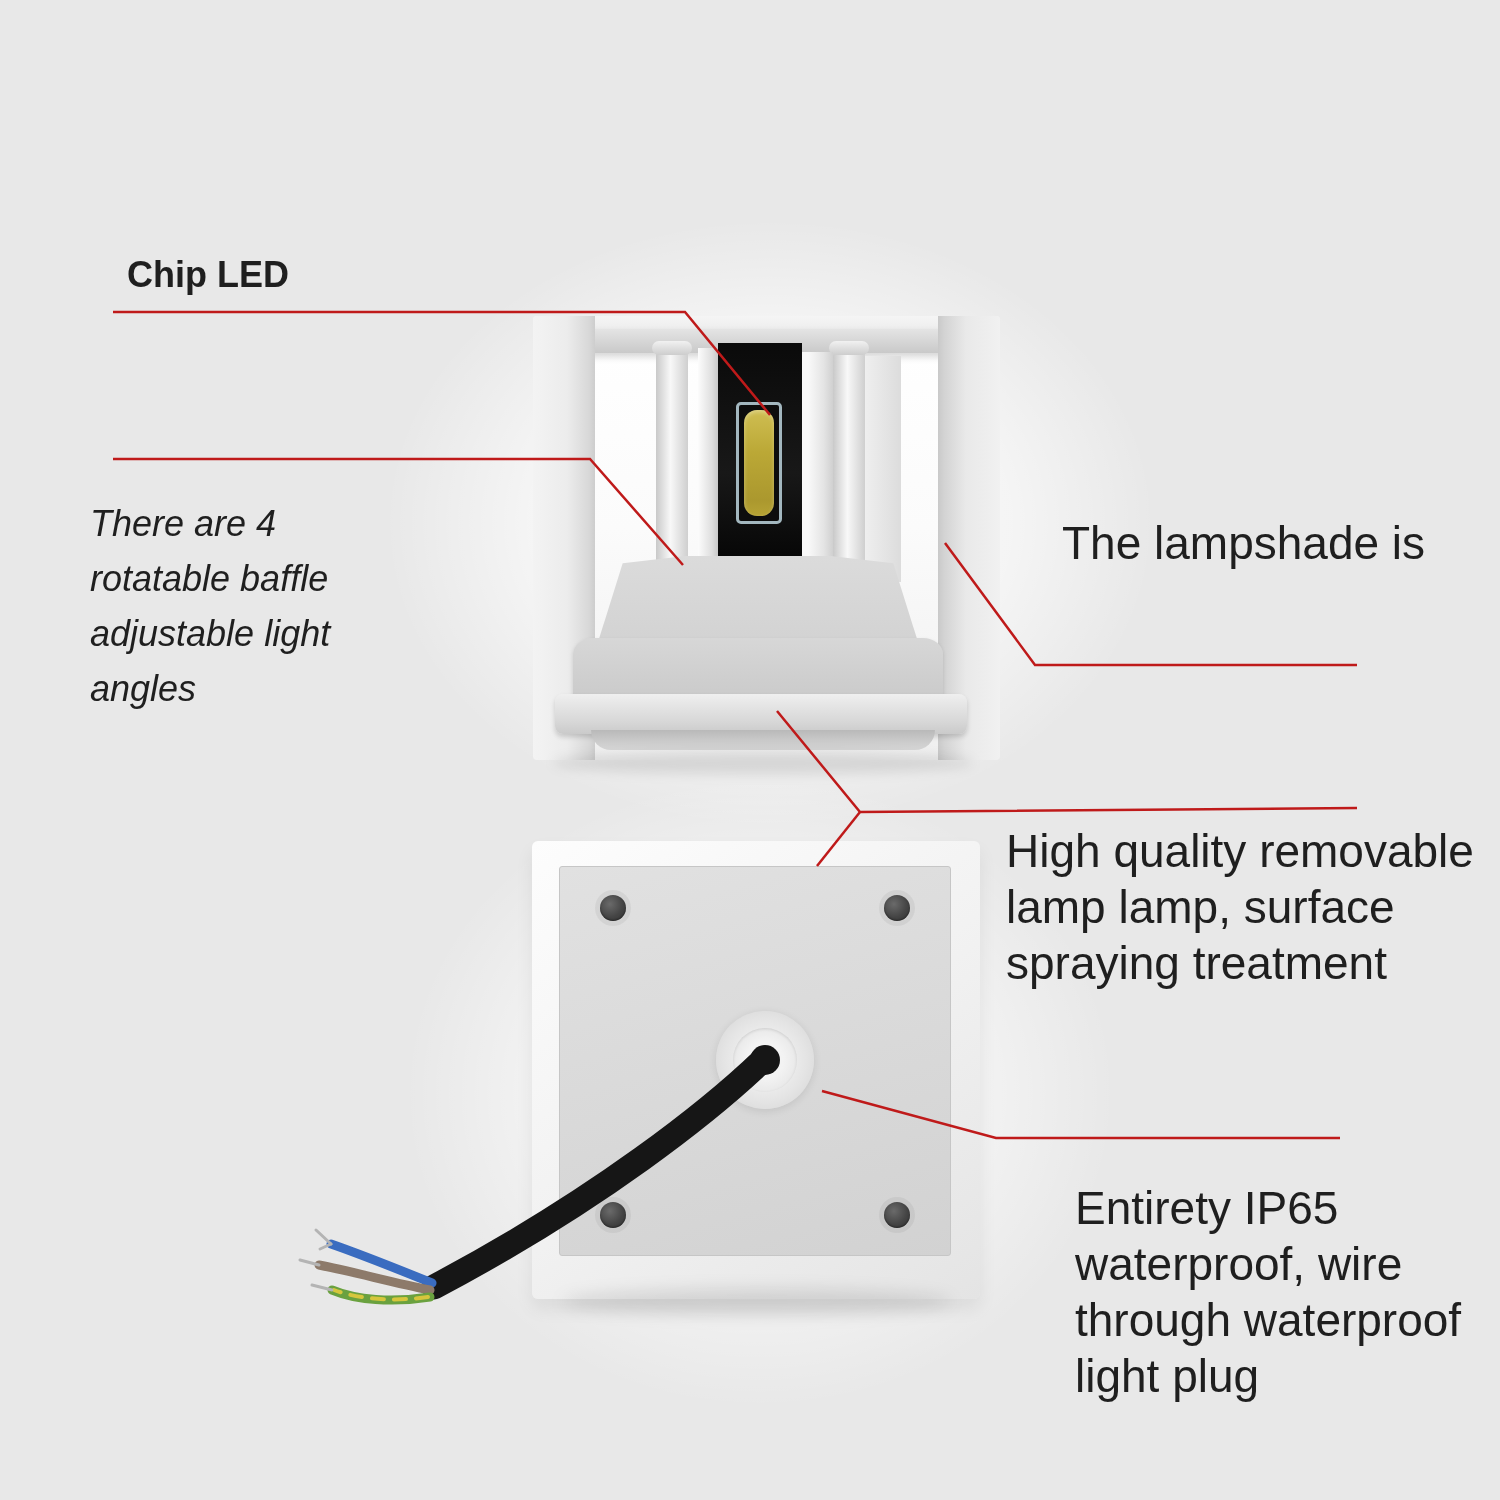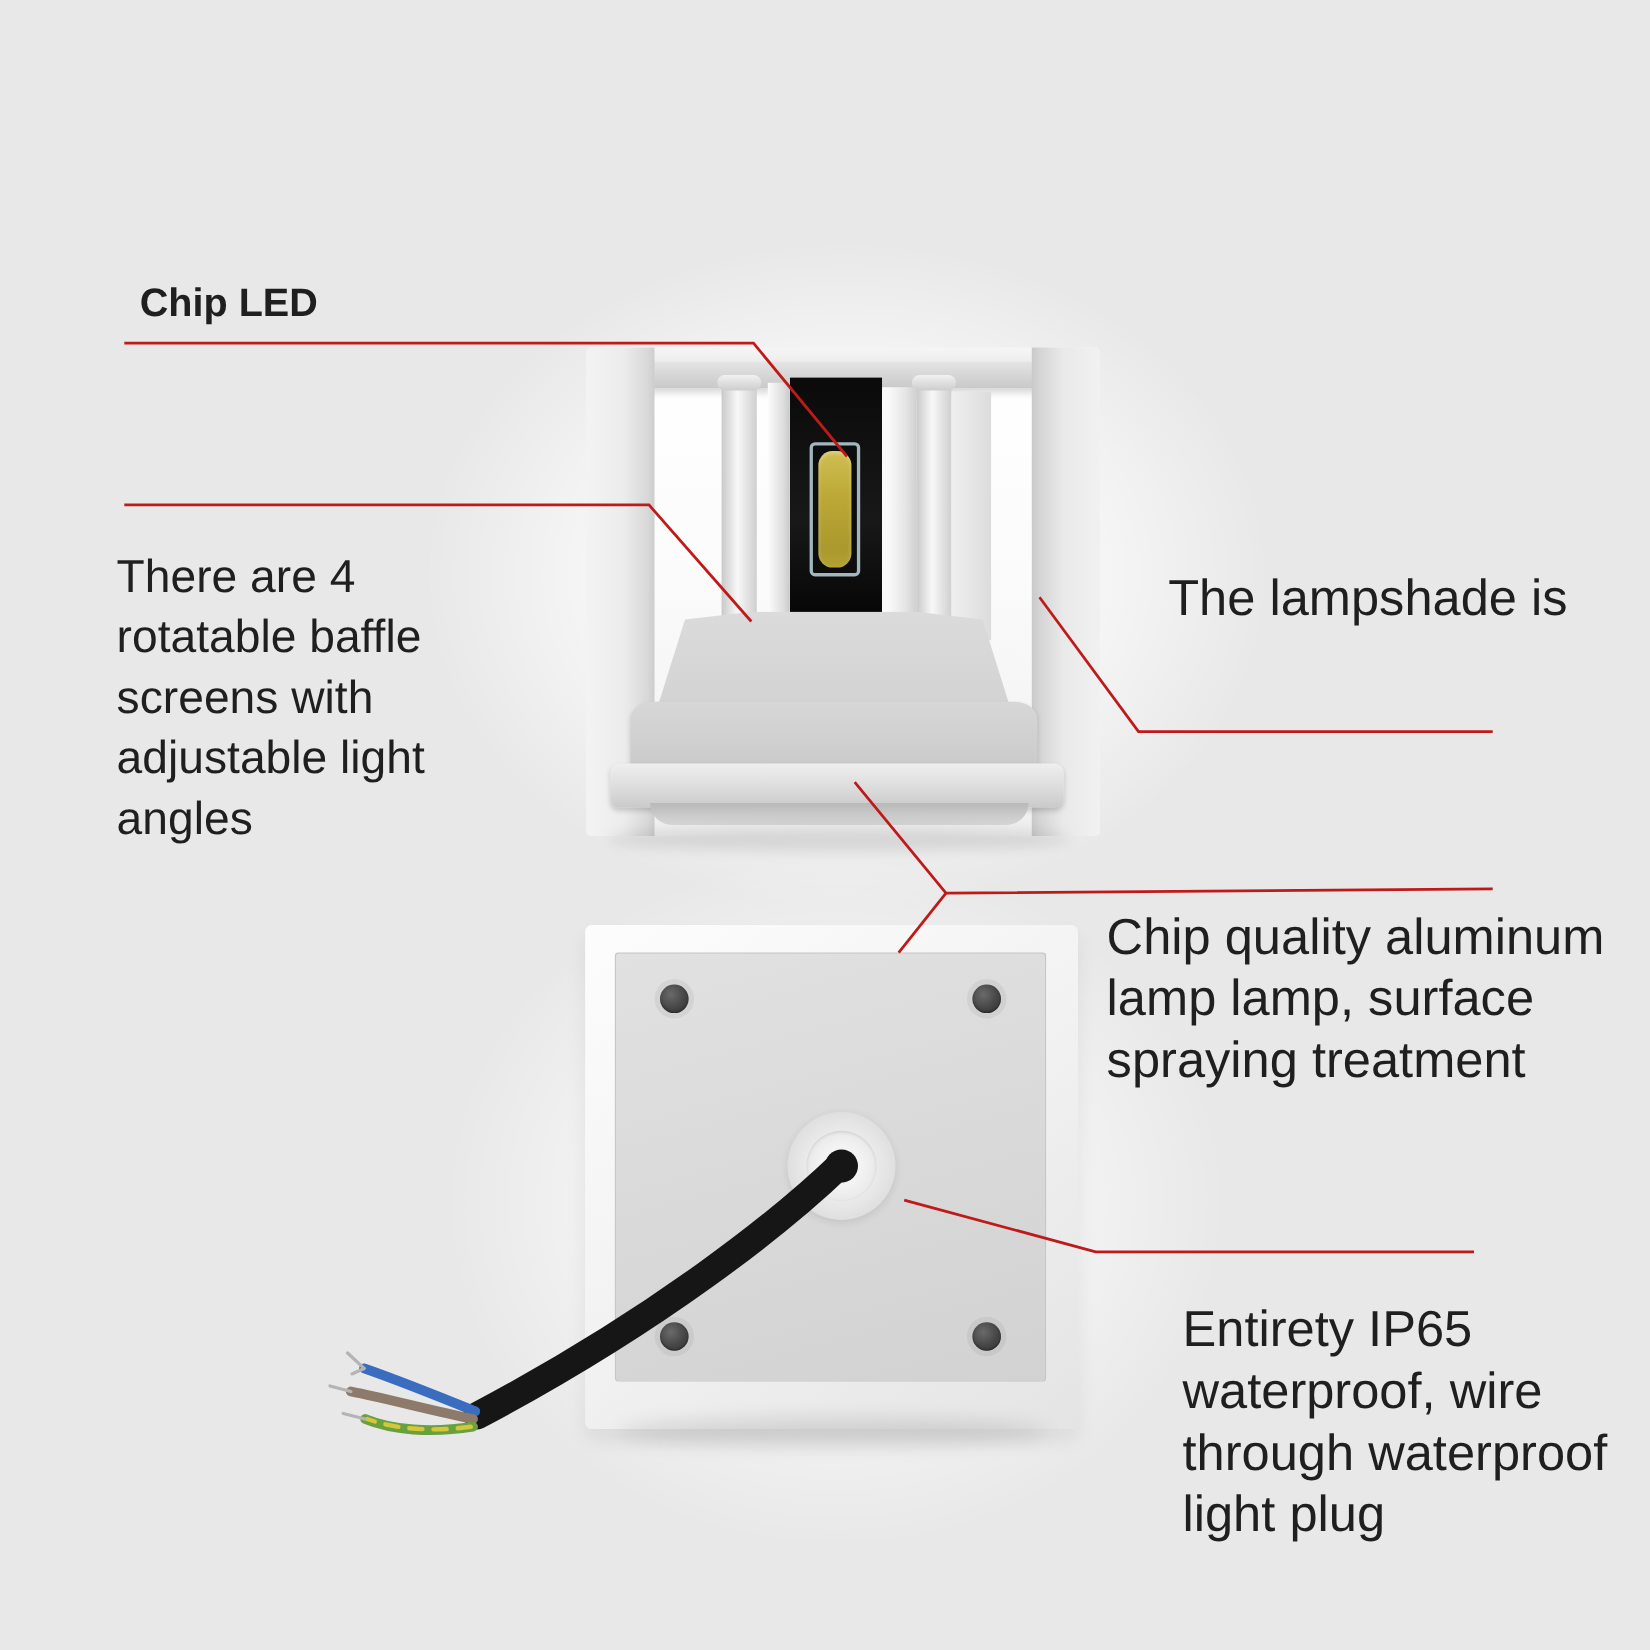--- a/index.html
+++ b/index.html
@@ -73,21 +73,21 @@
     box-shadow:inset 0 1px 3px rgba(0,0,0,.12);}
   .bl-hole{left:218px;top:204px;width:30px;height:30px;border-radius:50%;background:#161616;}
   .bl-shadow{left:30px;top:448px;width:390px;height:26px;border-radius:50%;
     background:rgba(0,0,0,.10);filter:blur(8px);}
 
   
   #overlay{left:0;top:0;width:1500px;height:1500px;pointer-events:none;}
   .label{position:absolute;color:#1f1f1f;}
   .label div{white-space:nowrap;}
   #label-chip{left:127px;top:240px;font-size:36px;font-weight:bold;line-height:44px;}
-  #label-baffle{left:106px;top:483px;font-size:42px;line-height:55px;}
+  #label-baffle{left:90px;top:483px;font-size:36px;line-height:55px;font-style:italic;}
   #label-lampshade{left:1062px;top:501px;font-size:46px;line-height:58px;}
   #label-body{left:1006px;top:810px;font-size:46px;line-height:56px;}
   #label-waterproof{left:1075px;top:1167px;font-size:46px;line-height:56px;}
 </style>
 </head>
 <body style="background: rgb(232, 232, 232);">
 
 <div id="canvas" style="background: rgb(232, 232, 232); margin-top: 13px;">
 
   <div class="glow" id="glow-front"></div>
@@ -155,31 +155,30 @@
     </g>
   </svg>
 
   <div class="label" id="label-chip" style="color: rgb(31, 31, 31);">
     <div>Chip LED</div>
   </div>
 
   <div class="label" id="label-baffle" style="color: rgb(31, 31, 31);">
     <div>There are 4</div>
     <div>rotatable baffle</div>
-    <div>screens with</div>
     <div>adjustable light</div>
     <div>angles</div>
   </div>
 
   <div class="label" id="label-lampshade" style="color: rgb(31, 31, 31);">
     <div>The lampshade is</div>
   </div>
 
   <div class="label" id="label-body" style="color: rgb(31, 31, 31);">
-    <div>Chip quality aluminum</div>
+    <div>High quality removable</div>
     <div>lamp lamp, surface</div>
     <div>spraying treatment</div>
   </div>
 
   <div class="label" id="label-waterproof" style="color: rgb(31, 31, 31);">
     <div>Entirety IP65</div>
     <div>waterproof, wire</div>
     <div>through waterproof</div>
     <div>light plug</div>
   </div>

